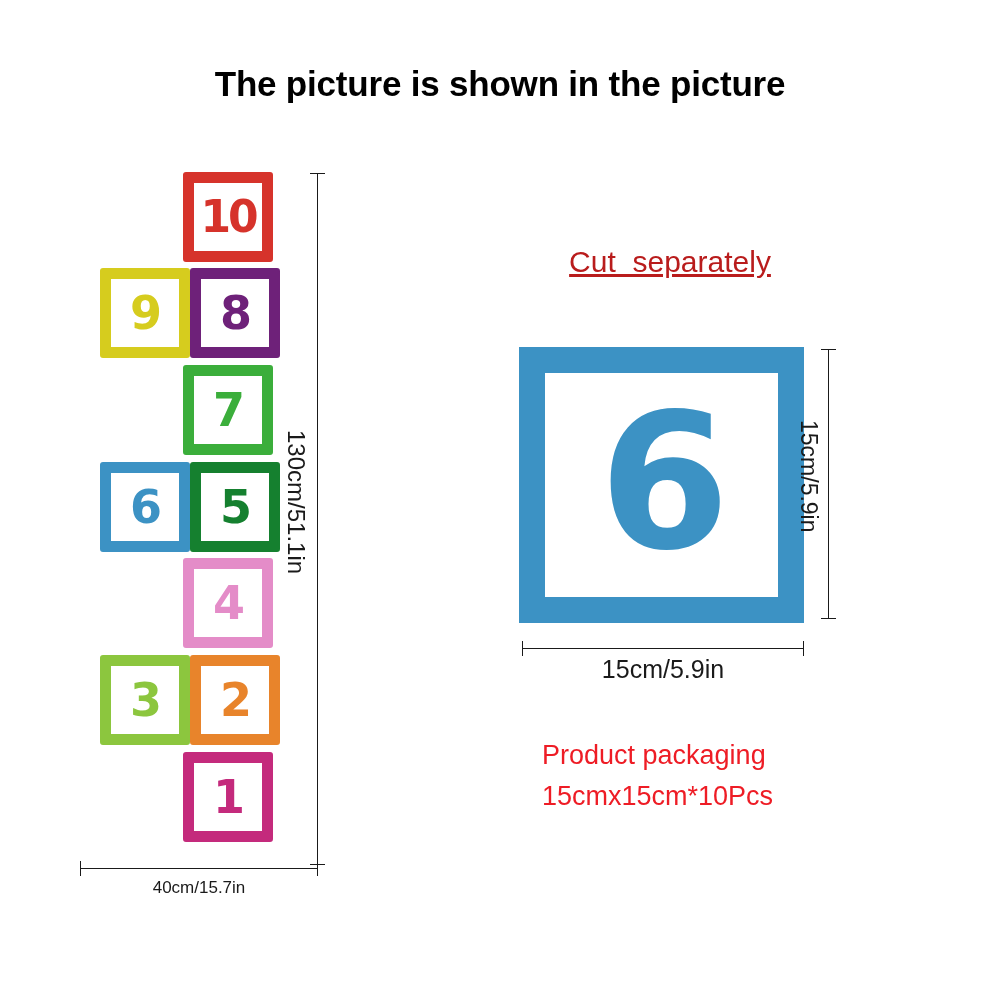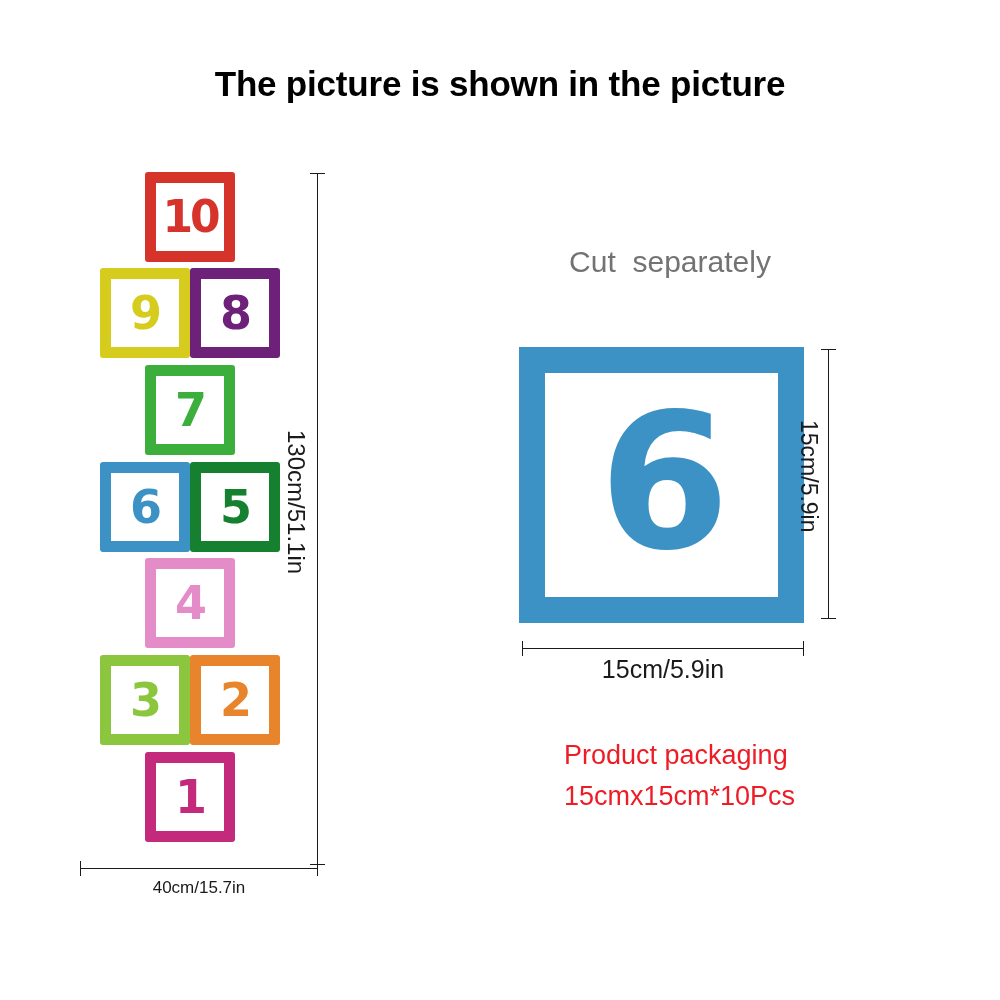--- a/index.html
+++ b/index.html
@@ -46,21 +46,21 @@
   }
   .tile-row {
     position: absolute;
     display: flex;
     flex-direction: row;
     justify-content: center;
     align-items: center;
     width: 260px;
     left: 0;
   }
-  .tile-row.single { justify-content: center; }
+  .tile-row.single { justify-content: flex-end; }
   .tile-row.pair   { justify-content: center; }
 
   .tile {
     box-sizing: border-box;
     width: 90px;
     height: 90px;
     border-style: solid;
     border-width: 11px;
     border-radius: 3px;
     background: #ffffff;
@@ -151,22 +151,23 @@
   }
 
   
   #cut-heading {
     position: absolute;
     left: 500px;
     top: 245px;
     width: 340px;
     text-align: center;
     font-size: 30px;
-    color: #737373;
+    color: #b91c1c;
     white-space: pre;
+    text-decoration: underline;
   }
 
   #big-tile {
     position: absolute;
     left: 519px;
     top: 347px;
     width: 285px;
     height: 276px;
     box-sizing: border-box;
     border: 26px solid #3C92C4;
@@ -248,21 +249,21 @@
     top: 655px;
     width: 282px;
     text-align: center;
     font-size: 25px;
     color: #1a1a1a;
     white-space: nowrap;
   }
 
   #packaging-note {
     position: absolute;
-    left: 564px;
+    left: 542px;
     top: 735px;
     font-size: 27px;
     line-height: 41px;
     color: #EE1C25;
     white-space: nowrap;
   }
   #packaging-note div { white-space: nowrap; }
 </style>
 </head>
 <body>

